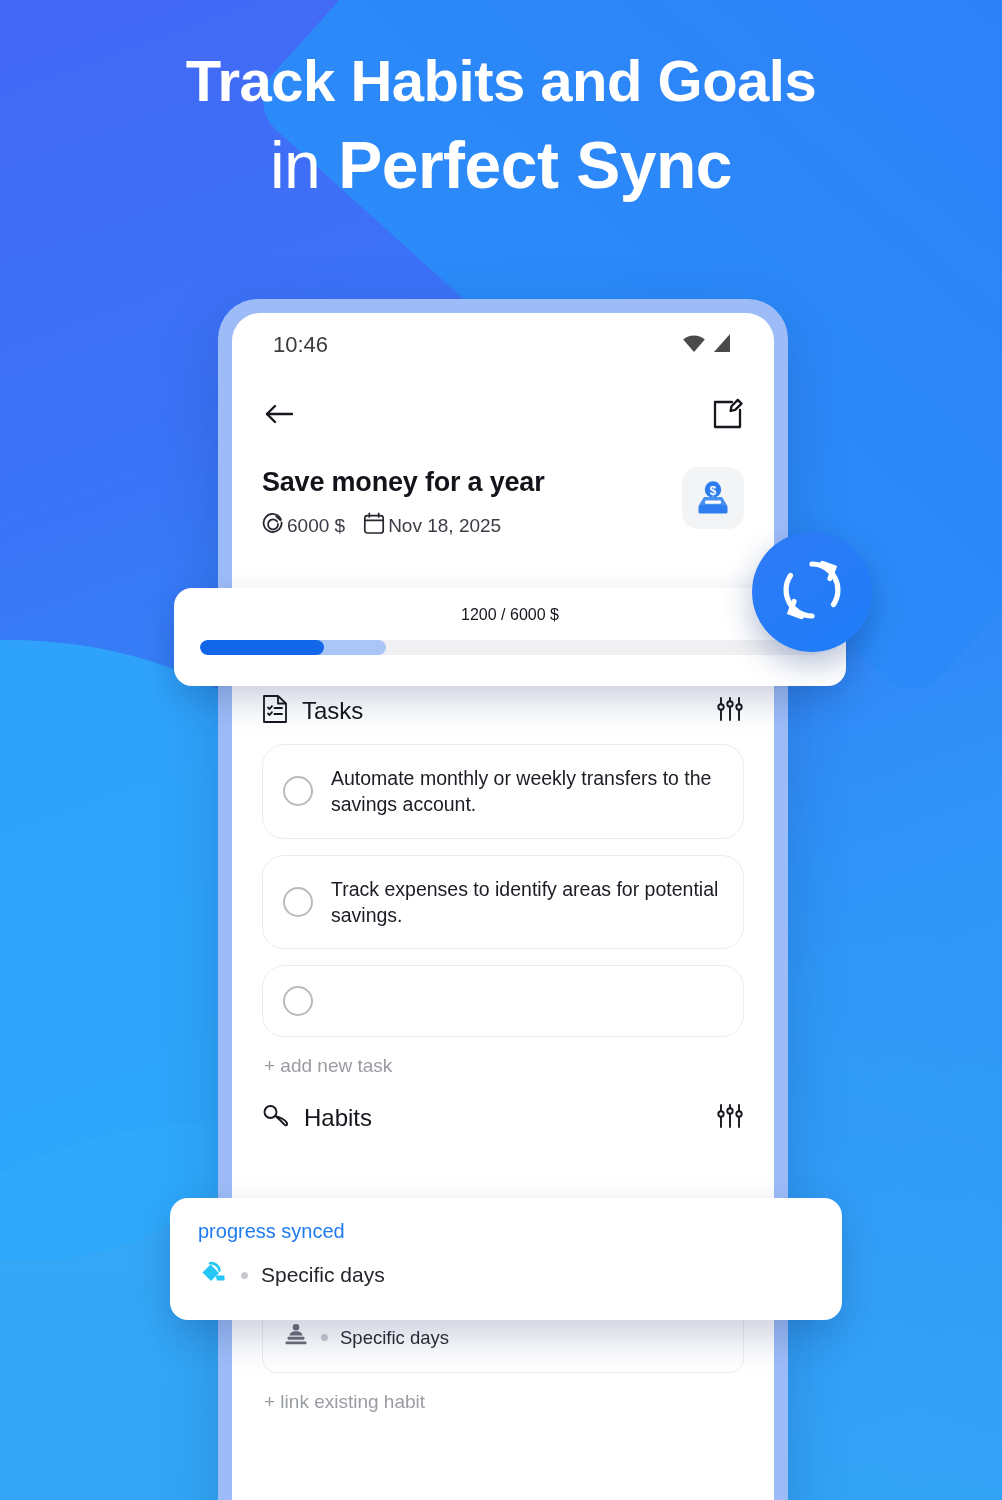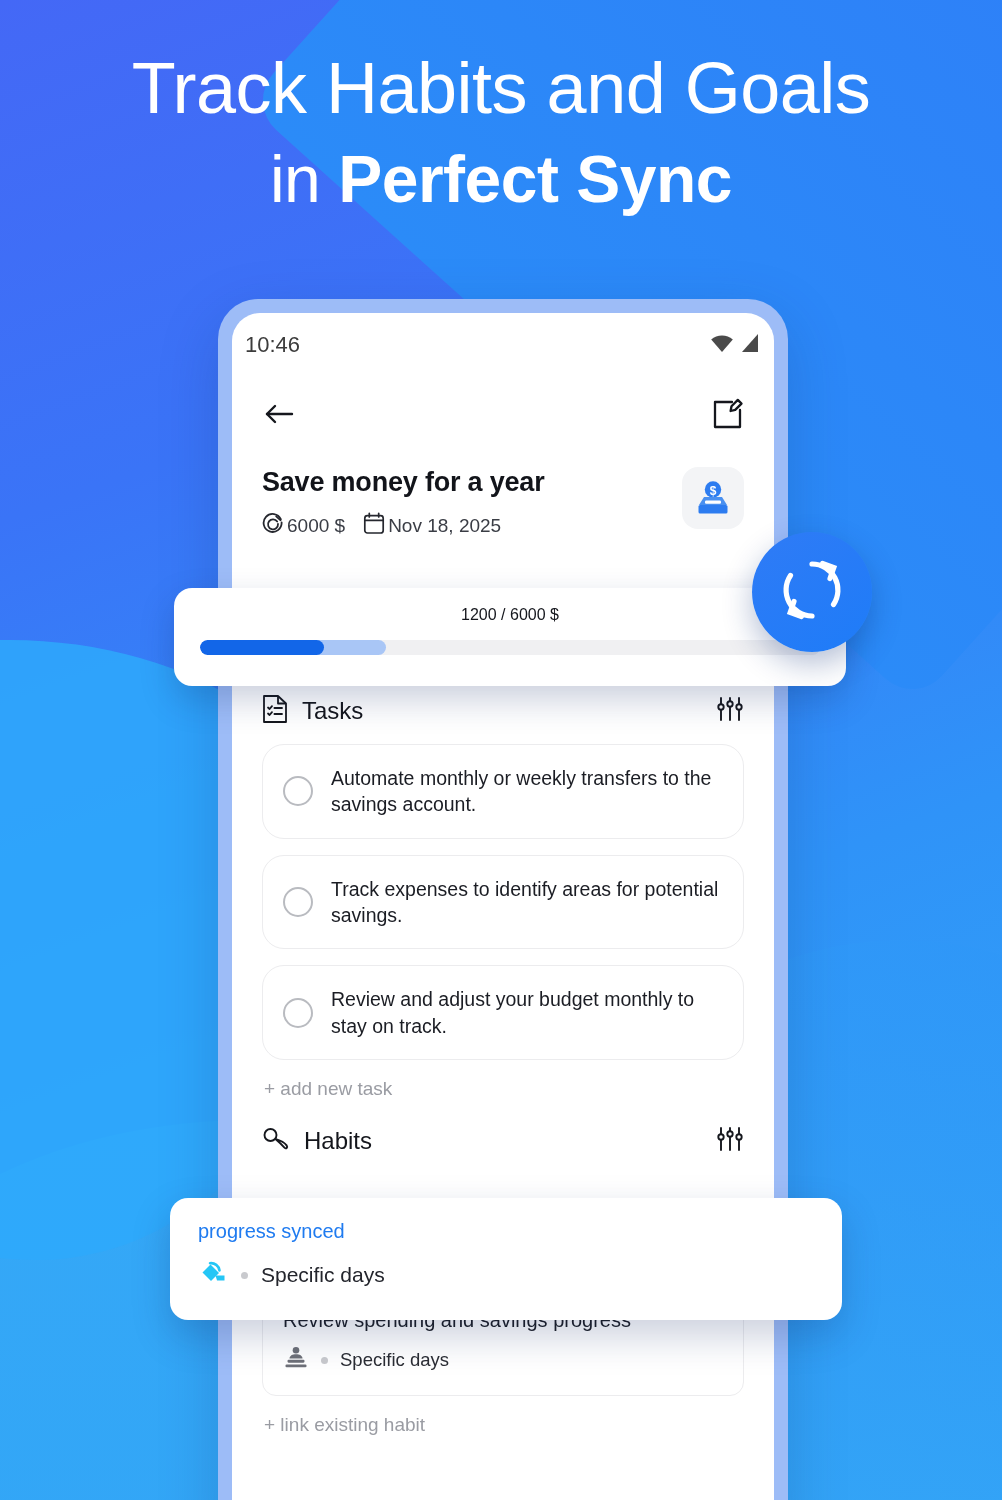--- a/index.html
+++ b/index.html
@@ -44,21 +44,21 @@
     opacity: .75;
   }
 
   
   #headline {
     position: absolute; top: 52px; left: 0; width: 1002px;
     text-align: center; color: #fff;
     line-height: 1.0;
     z-index: 5;
   }
-  #headline .l1 { display:block; font-size: 72px; font-weight: 400; letter-spacing: -0.5px; }
+  #headline .l1 { display:block; font-size: 58px; font-weight: 700; letter-spacing: -0.5px; }
   #headline .l2 { display:block; font-size: 66px; font-weight: 400; margin-top: 22px; letter-spacing: -0.5px;}
   #headline .l2 b { font-weight: 700; }
 
   
   #phone-frame {
     position: absolute;
     left: 218px; top: 299px;
     width: 570px; height: 1240px;
     background: #9dbcf7;
     border-radius: 40px 40px 0 0;
@@ -71,21 +71,21 @@
     background: #ffffff;
     border-radius: 28px 28px 0 0;
     overflow: hidden;
     position: relative;
   }
 
   
   #status-bar {
     height: 64px;
     display: flex; align-items: center; justify-content: space-between;
-    padding: 0 13px;
+    padding: 0 41px;
   }
   #status-time { font-size: 22px; color: #3c3c3c; font-weight: 400; }
   #status-icons { display: flex; align-items: center; gap: 4px; }
 
   
   #app-bar {
     height: 78px;
     display:flex; align-items:center; justify-content: space-between;
     padding: 0 30px;
   }
@@ -322,21 +322,20 @@
         <div class="task-card">
           <span class="task-radio"></span>
           <span class="task-text">Automate monthly or weekly transfers to the savings account.</span>
         </div>
         <div class="task-card">
           <span class="task-radio"></span>
           <span class="task-text">Track expenses to identify areas for potential savings.</span>
         </div>
         <div class="task-card">
           <span class="task-radio"></span>
-          <span class="task-text">Review and adjust your budget monthly to stay on track.</span>
         </div>
 
         <div class="add-link">+ add new task</div>
 
         <div class="section-head">
           <div class="left">
             <span>
               <svg width="28" height="26" viewBox="0 0 28 26" fill="none" stroke="#15171d" stroke-width="1.9">
                 <circle cx="8.5" cy="9" r="6"></circle>
                 <path d="M13.2 12.8 C17.5 16.5 20.5 19.5 22.2 21.4 C24.2 23.6 26 21.5 24.6 19.4 C23 17 19.6 14.6 13.2 12.8 Z"></path>

